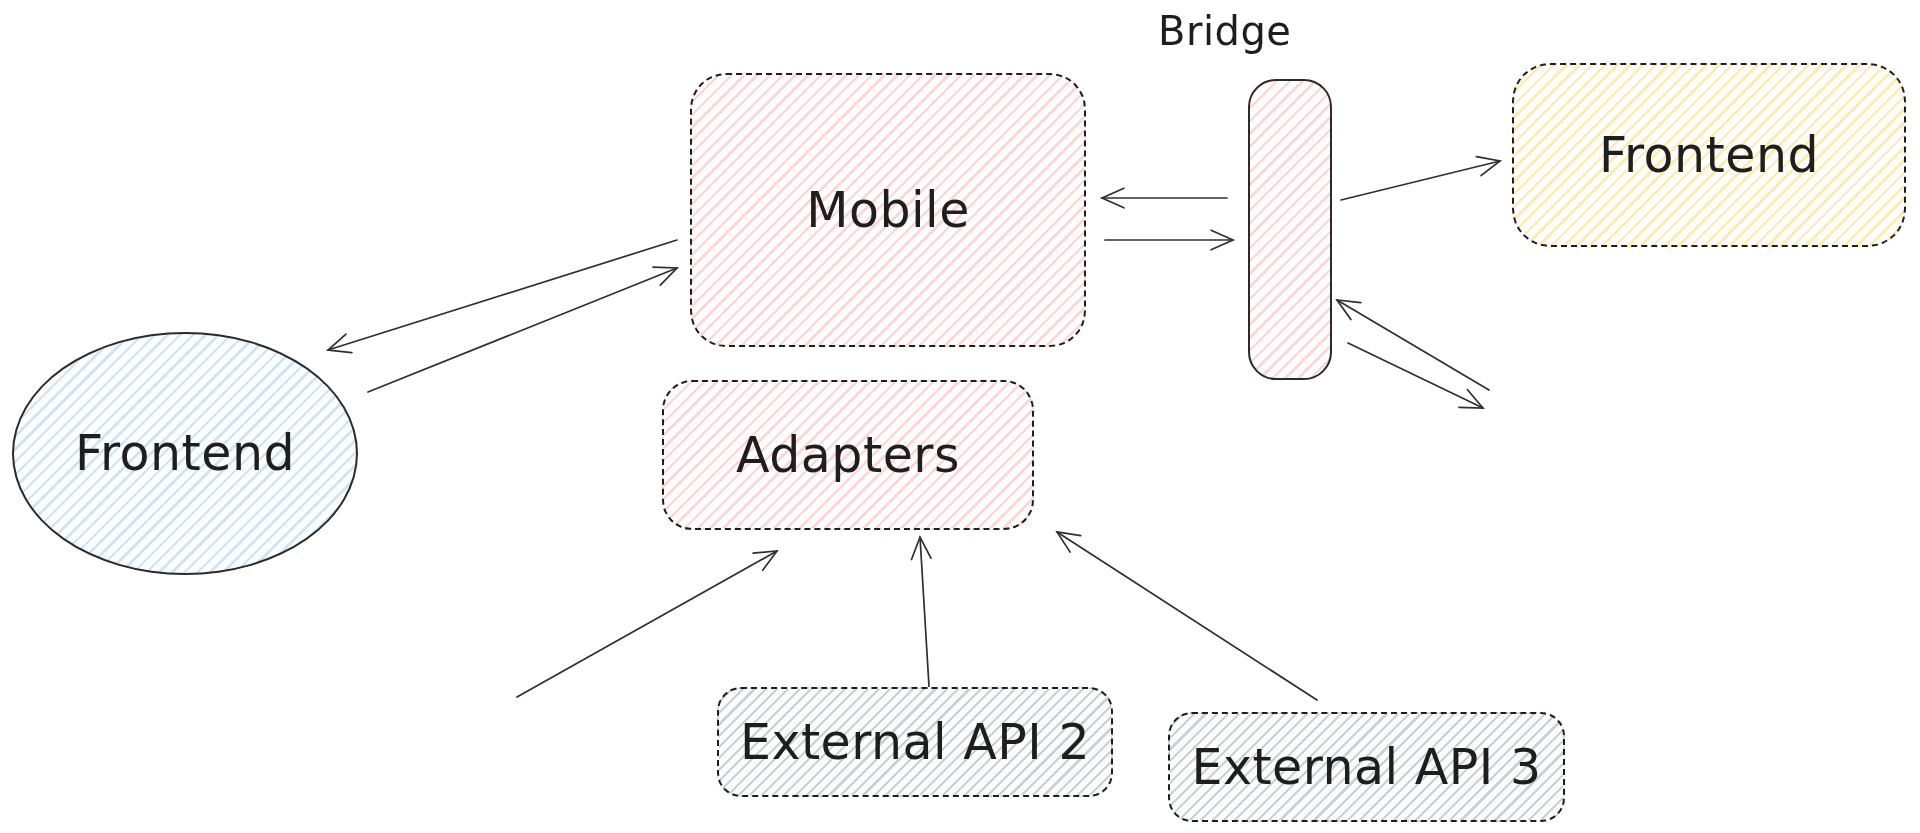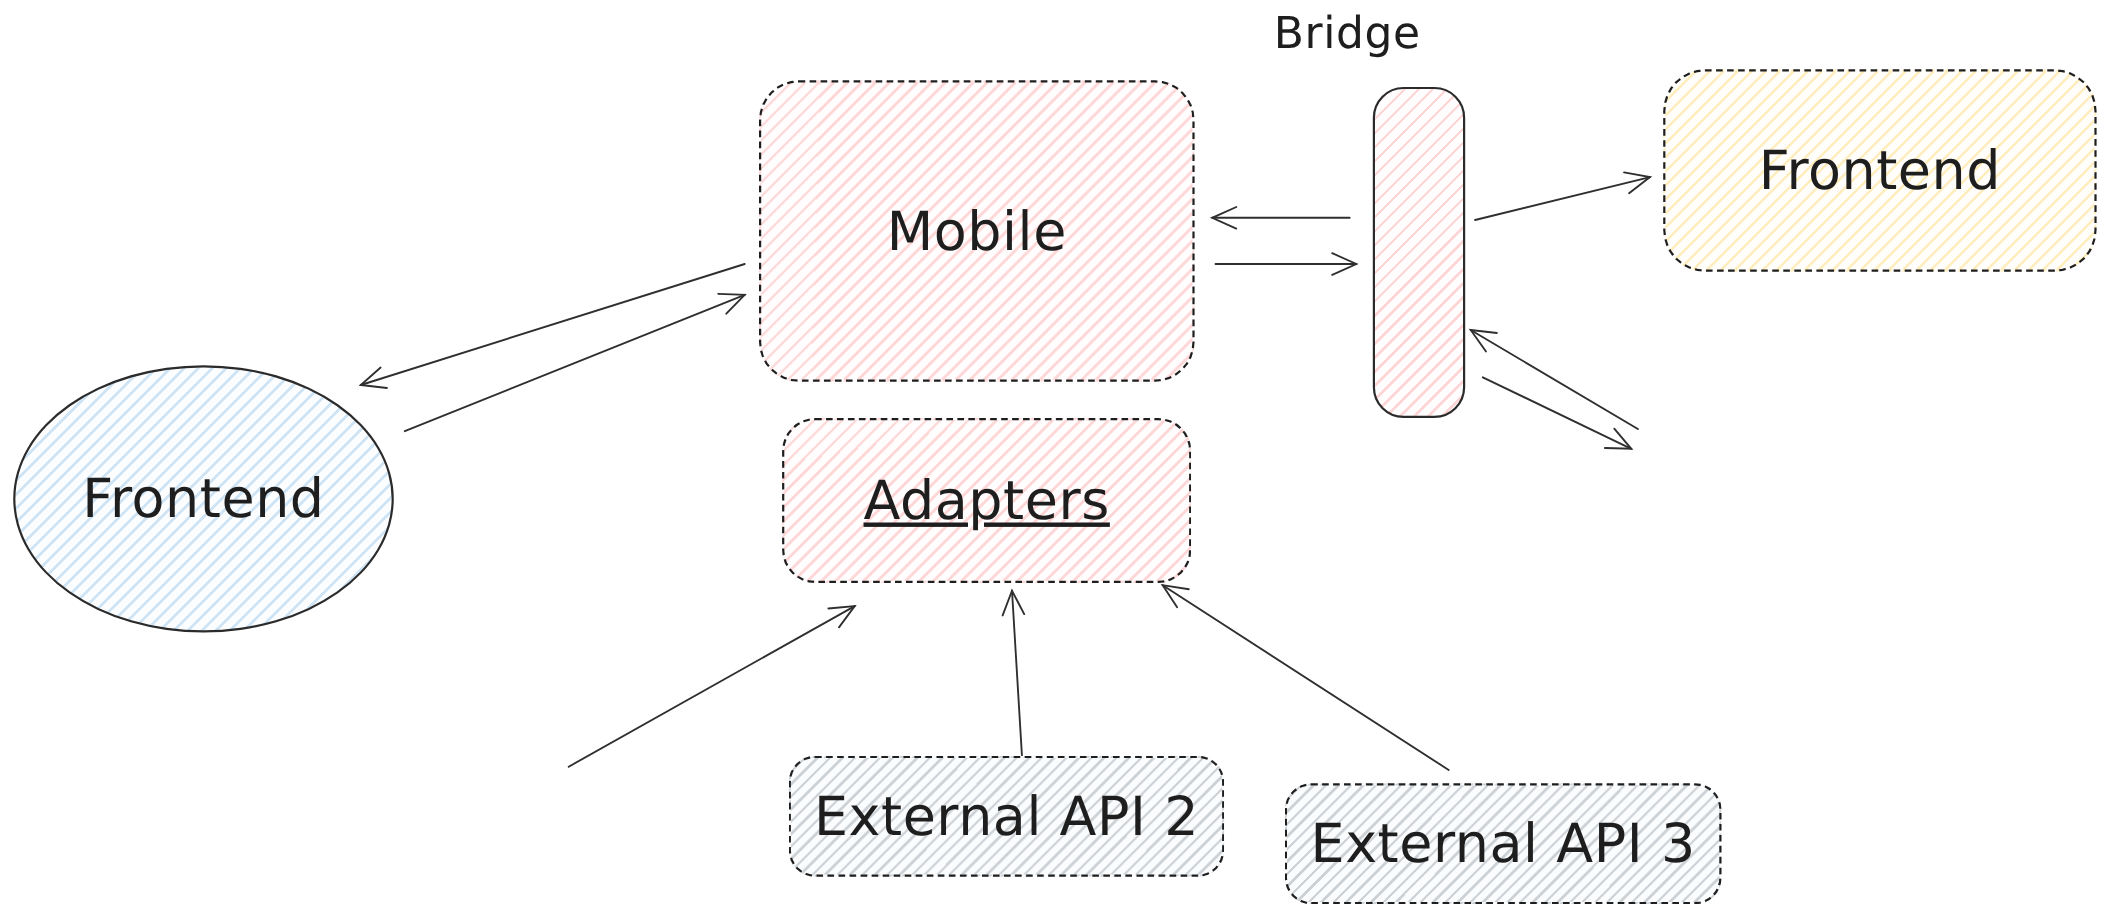--- a/index.html
+++ b/index.html
@@ -25,21 +25,21 @@
   .dashed { border: 2.6px dashed #1e1e1e; }
   .solid  { border: 2.2px solid  #2b2b2b; }
 
   .hatch-pink   { background: repeating-linear-gradient(135deg, #ffd6d6 0 2.5px, #fffdfd 2.5px 9px); }
   .hatch-yellow { background: repeating-linear-gradient(135deg, #ffeab2 0 2.5px, #fffefa 2.5px 9px); }
   .hatch-blue   { background: repeating-linear-gradient(135deg, #cfe5f6 0 2.5px, #fbfdff 2.5px 9px); }
   .hatch-gray   { background: repeating-linear-gradient(135deg, #ccd1d6 0 2.2px, #fbfcfd 2.2px 8px); }
 
   #node-database   { left: 12px;   top: 332px; width: 346px; height: 243px; border-radius: 50%; }
   #node-backend    { left: 690px;  top: 73px;  width: 396px; height: 274px; border-radius: 36px; }
-  #node-adapters   { left: 711px;  top: 380px; width: 372px; height: 150px; border-radius: 30px; text-decoration: underline; }
+  #node-adapters   { left: 662px;  top: 380px; width: 372px; height: 150px; border-radius: 30px; }
   #node-bridge     { left: 1248px; top: 79px;  width: 84px;  height: 301px; border-radius: 28px; }
   #node-frontend   { left: 1512px; top: 63px;  width: 394px; height: 184px; border-radius: 38px; }
   #node-mobile-app { left: 1508px; top: 373px; width: 395px; height: 160px; border-radius: 38px; }
   #node-external-api-1 { left: 253px;  top: 712px; width: 394px; height: 106px; border-radius: 24px; }
   #node-external-api-2 { left: 717px;  top: 687px; width: 396px; height: 110px; border-radius: 24px; }
   #node-external-api-3 { left: 1168px; top: 712px; width: 397px; height: 110px; border-radius: 24px; }
 
   #bridge-label {
     position: absolute;
     left: 1158px; top: 8px; width: 260px;

